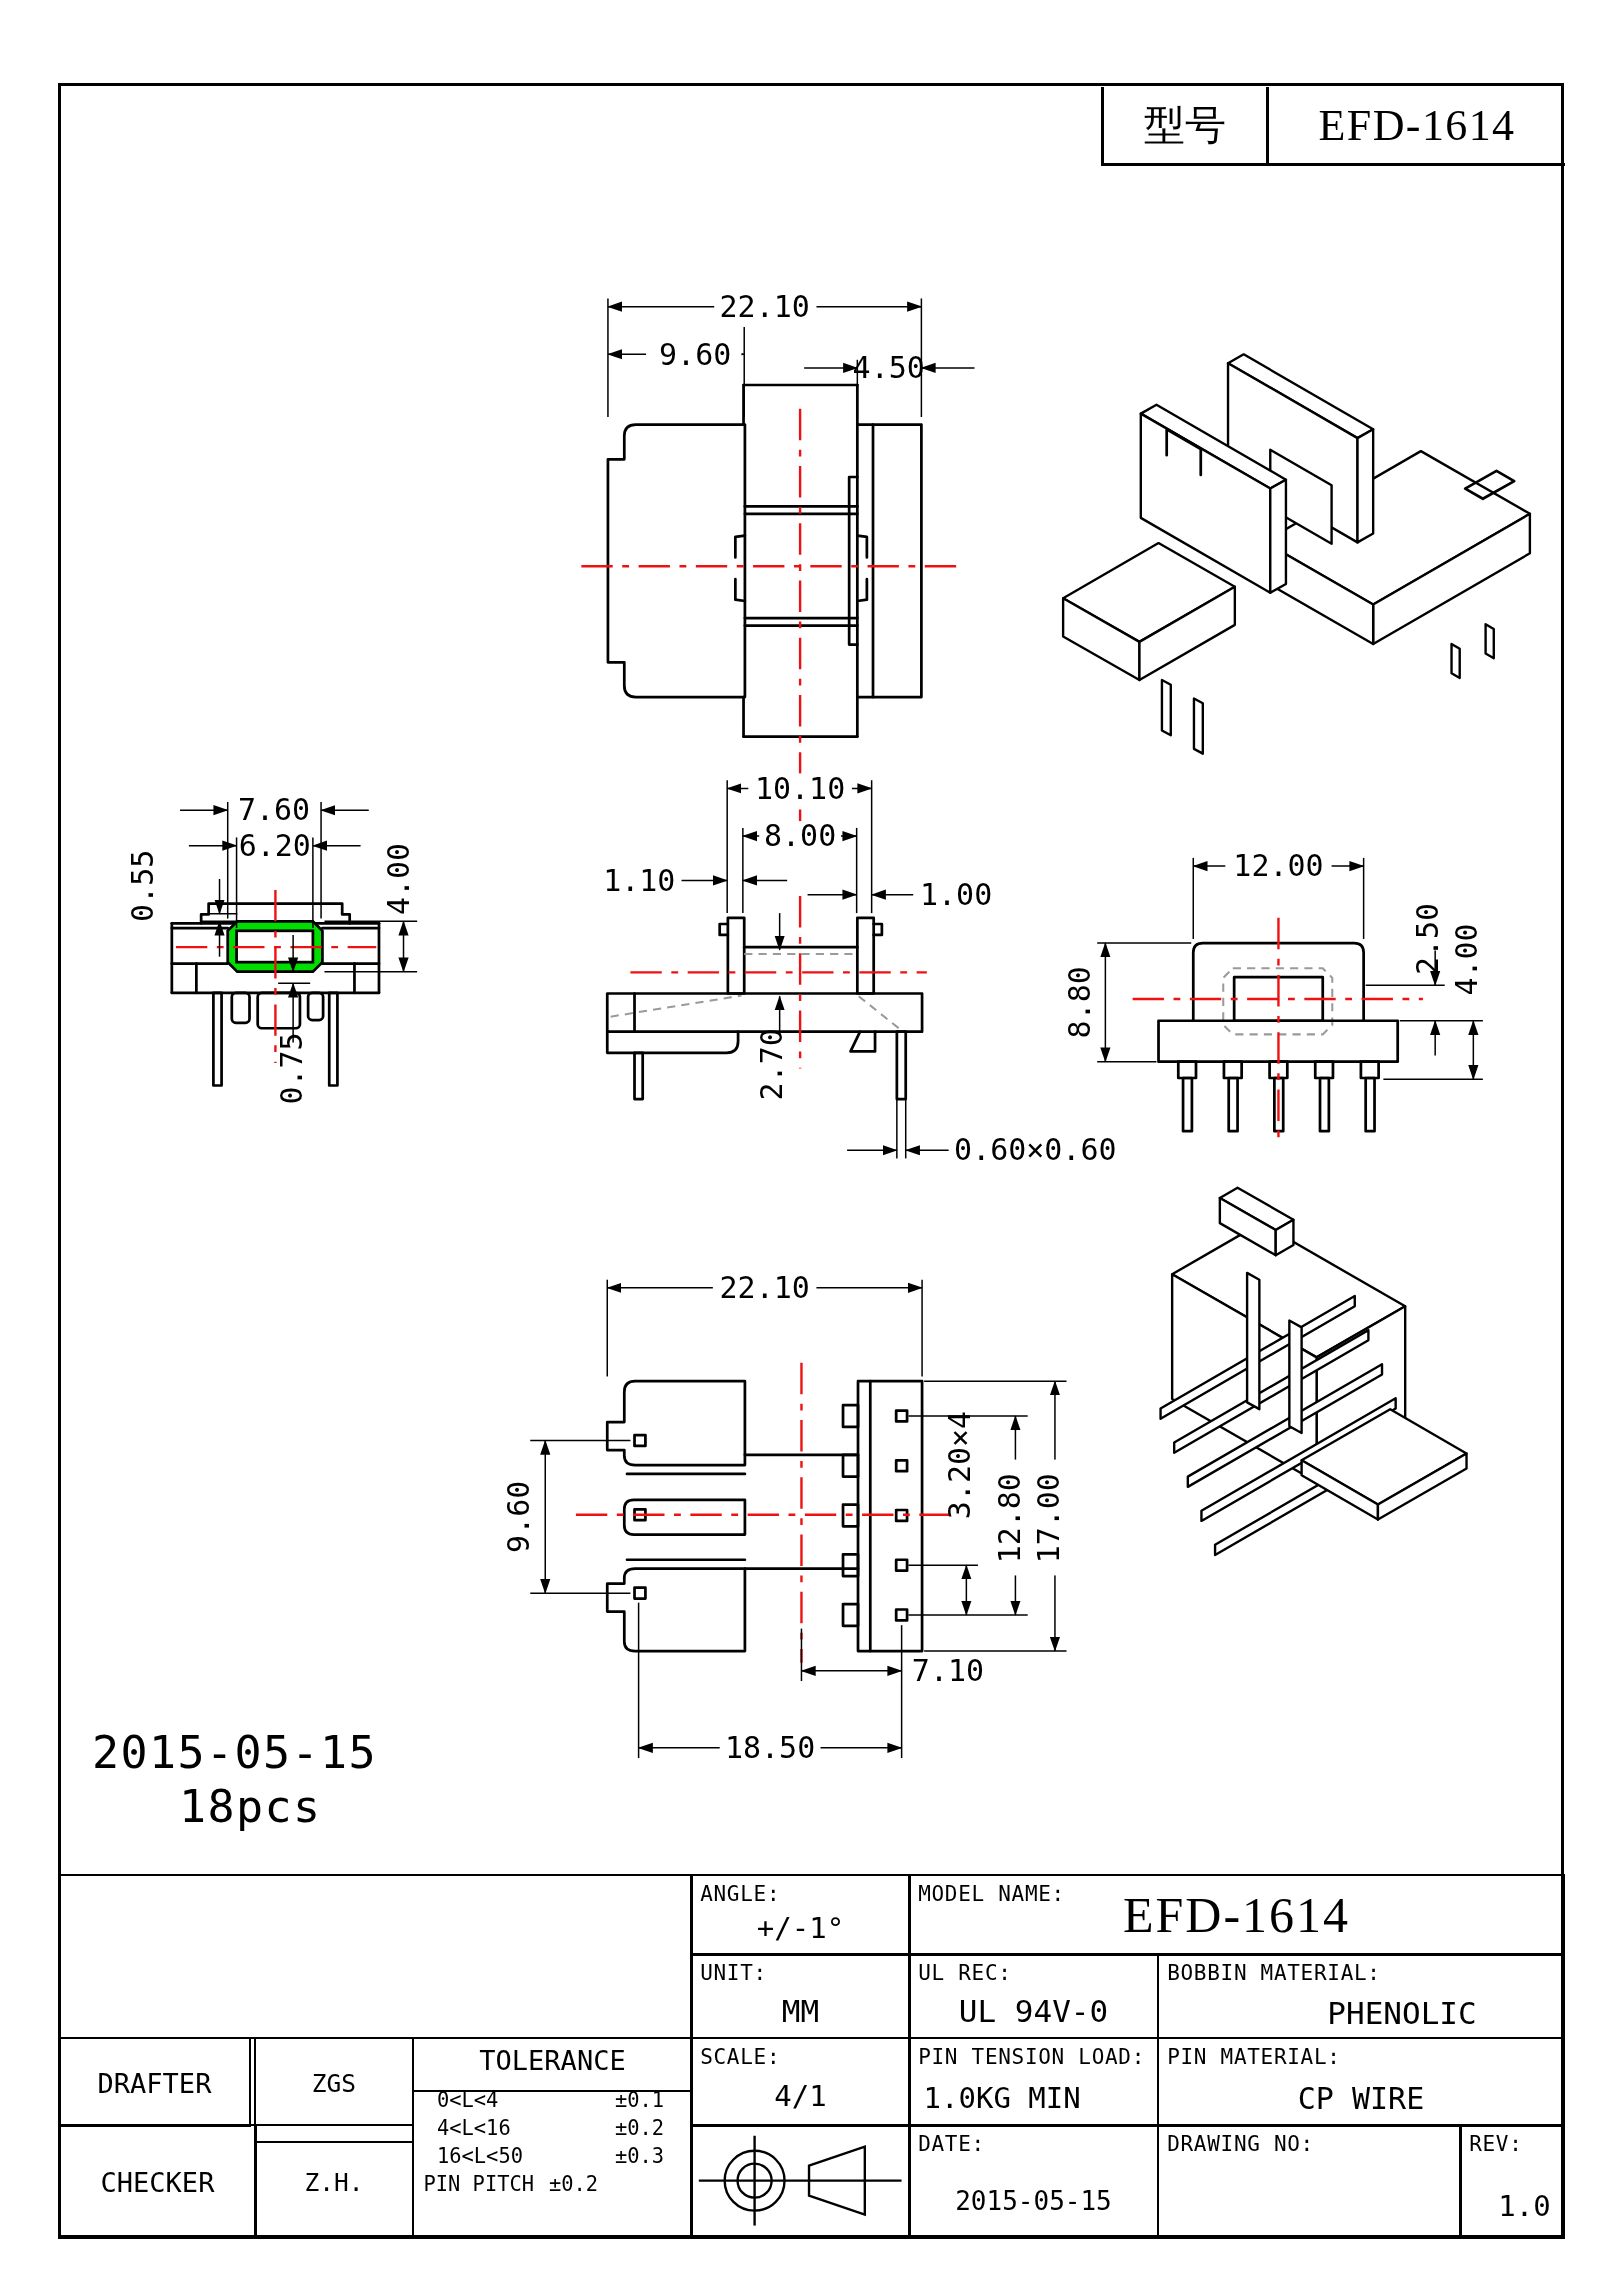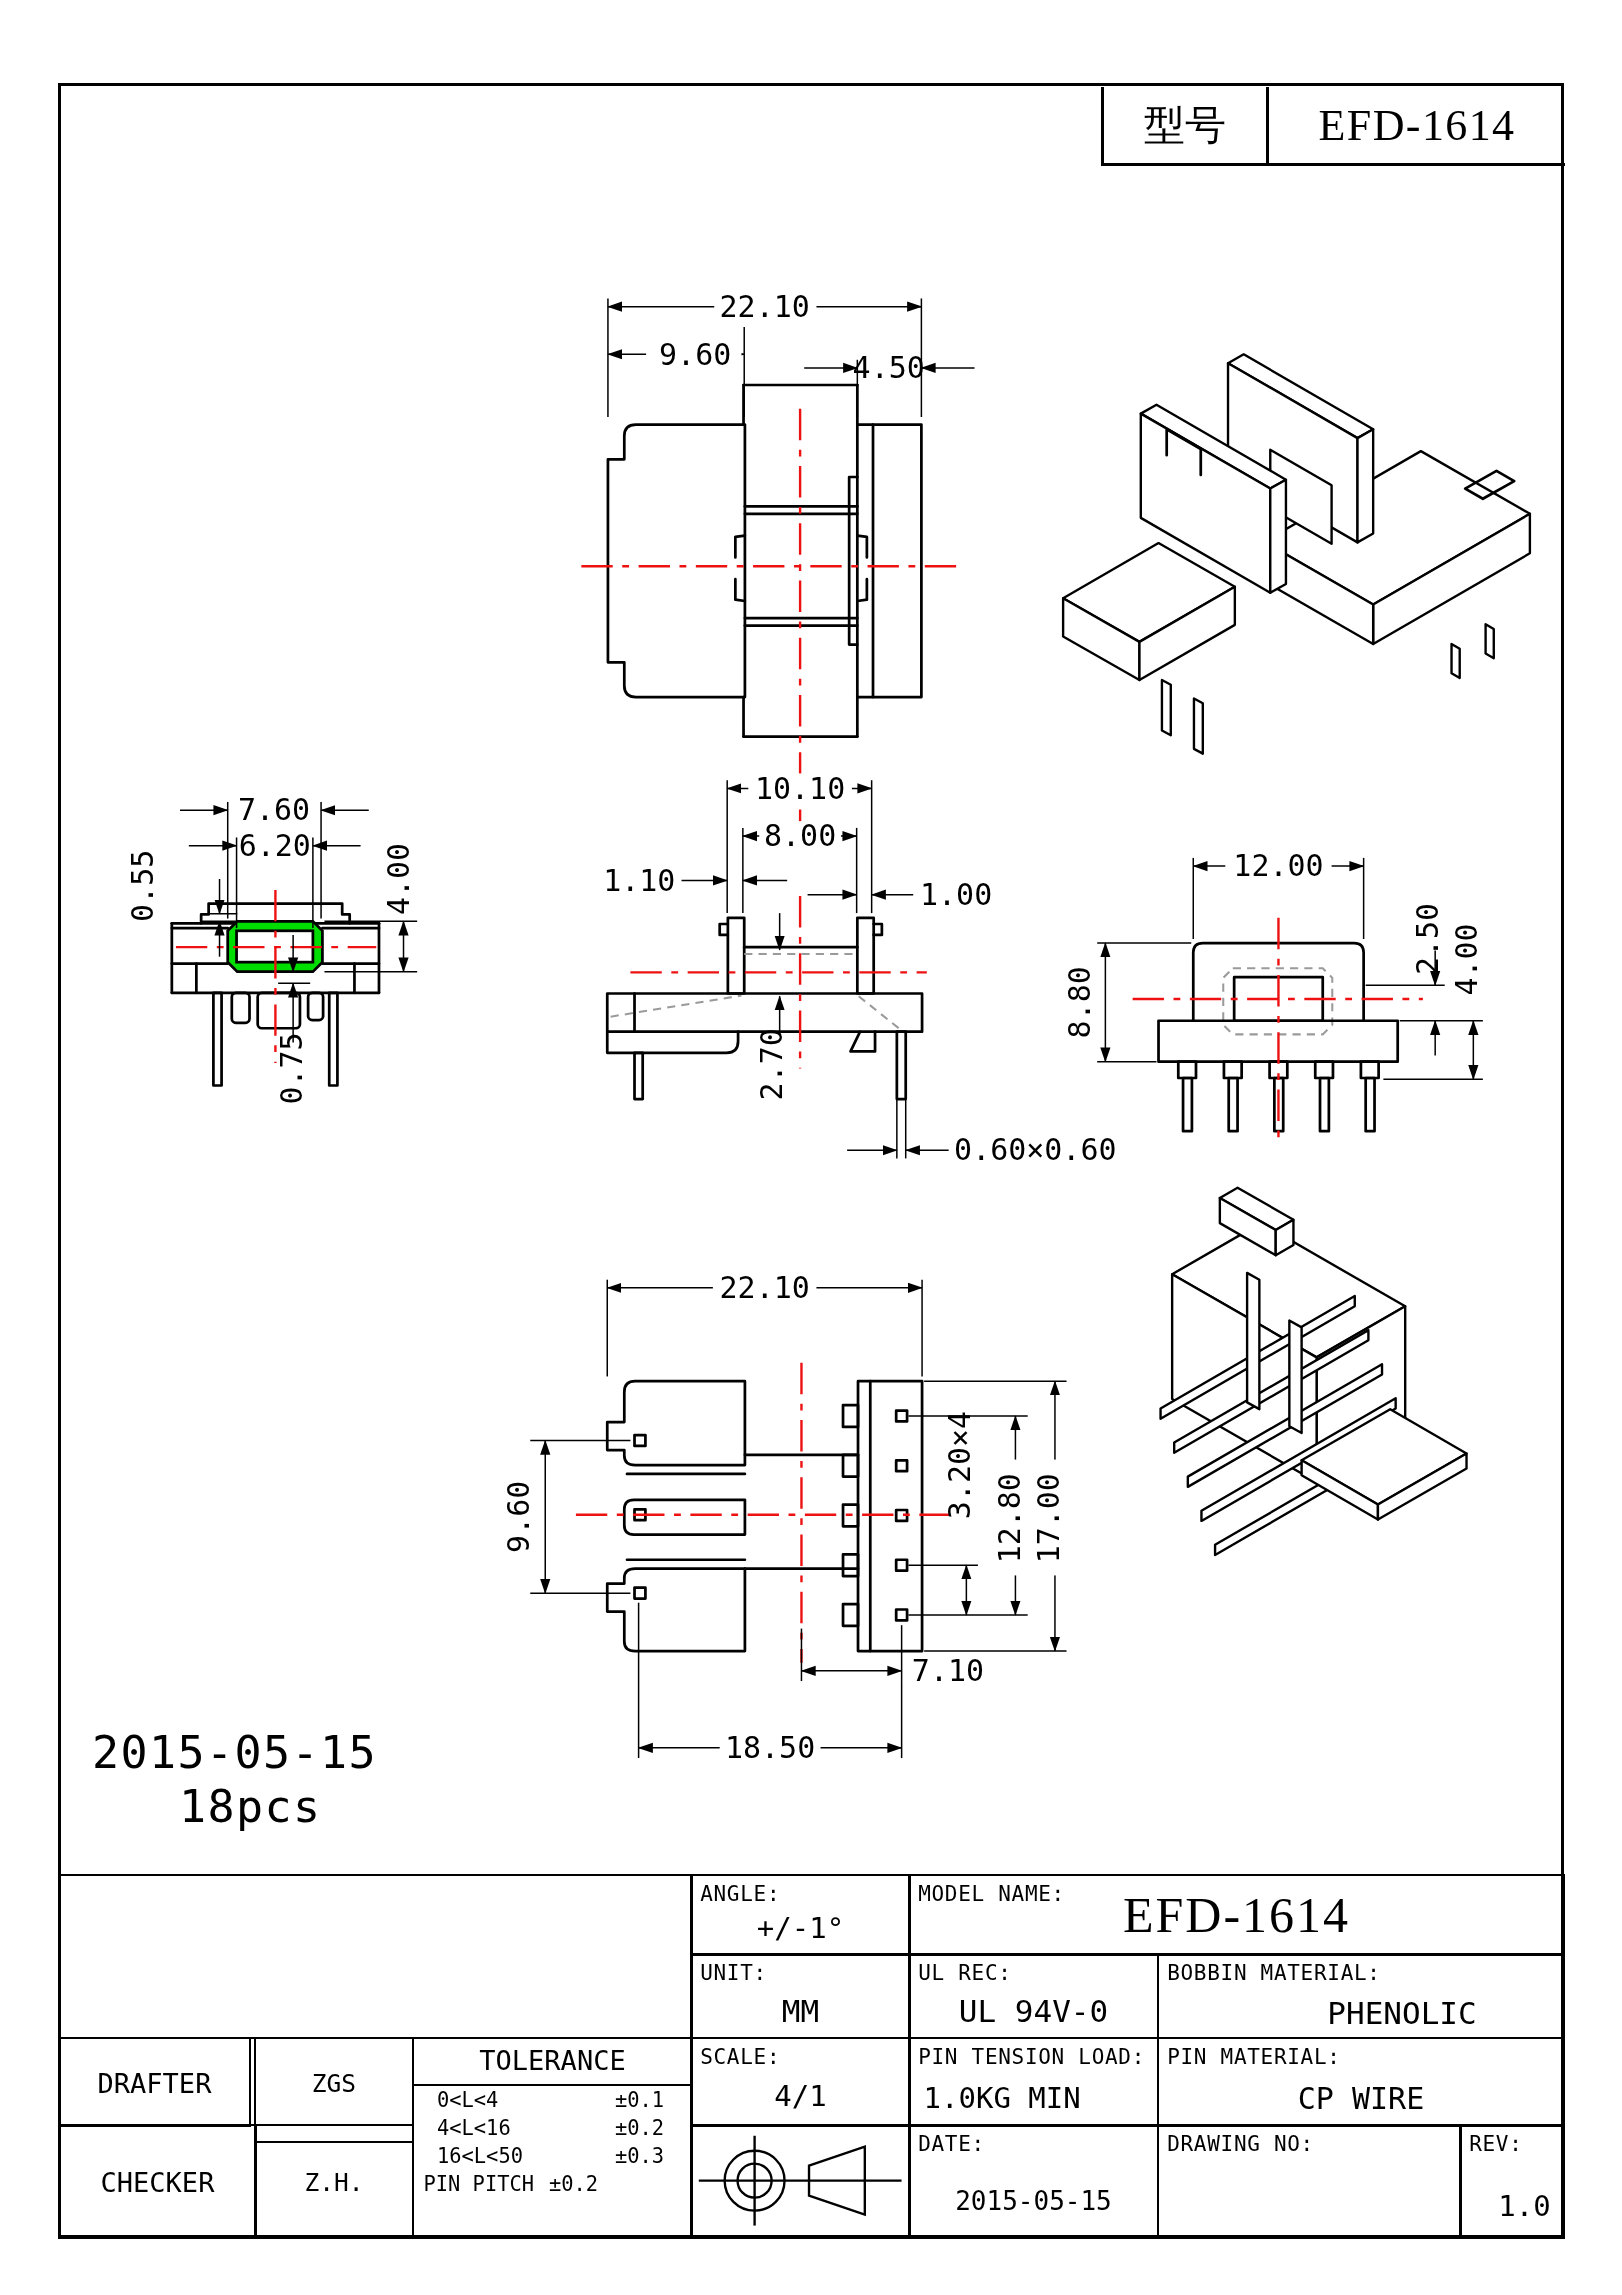--- a/index.html
+++ b/index.html
@@ -27,21 +27,21 @@
   
   .cell{position:absolute;border:2.7px solid #000;box-sizing:border-box;}
   .cl-label{position:absolute;left:8.2px;top:5.5px;font-size:21px;letter-spacing:0.7px;}
   .cl-value{position:absolute;left:0;right:0;text-align:center;font-size:30px;}
   .company-name{position:absolute;left:0;right:0;top:12.3px;text-align:center;
     font-family:"DejaVu Serif","Liberation Serif",serif;font-size:60px;letter-spacing:2.7px;}
   .company-tel{position:absolute;left:0;right:0;top:101px;text-align:center;font-size:26px;}
   .bigmodel{position:absolute;left:0;right:0;top:9.5px;text-align:center;
     font-family:"Liberation Serif",serif;font-size:50px;letter-spacing:2px;}
   .midlabel{position:absolute;left:0;right:0;text-align:center;font-size:27px;}
-  .tol-title{position:absolute;left:0;right:0;top:5.5px;text-align:center;font-size:27px;border-bottom:2.7px solid #000;padding-bottom:8px;}
+  .tol-title{position:absolute;left:0;right:0;top:5.5px;text-align:center;font-size:27px;border-bottom:2.7px solid #000;padding-bottom:14px;}
   .tol-rows{position:absolute;left:0;right:0;top:45px;}
   .tol-row{display:flex;justify-content:space-between;padding:4.1px 27px 0 23px;font-size:20.4px;}
 </style>
 </head>
 <body>
 
 <div class="page">
   <div class="frame"></div>
 
   <div class="hbox">

